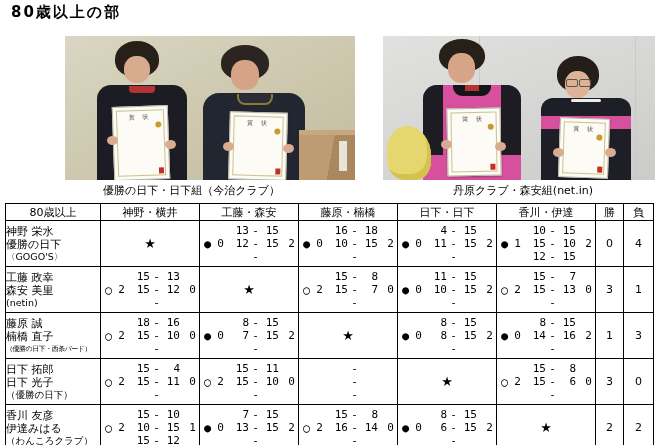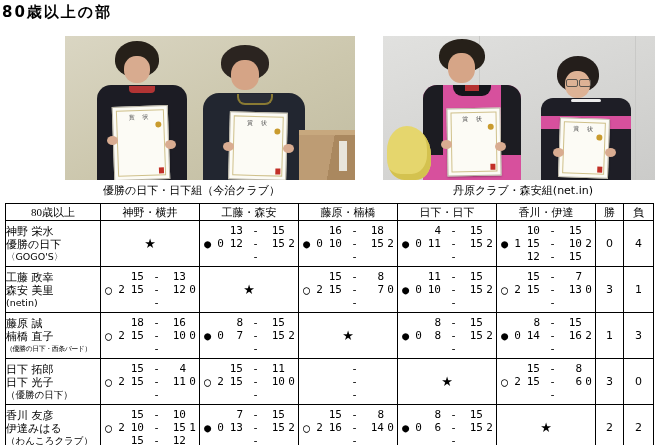--- a/index.html
+++ b/index.html
@@ -1,20 +1,20 @@
 <!DOCTYPE html>
 <html><head>
 <meta charset="utf-8">
 <style>
   html,body{margin:0;padding:0;}
   body{
     width:660px;height:445px;position:relative;background:#ffffff;
     font-family:"DejaVu Sans","Liberation Sans",sans-serif;color:#000;overflow:hidden;
   }
-  .page-title{position:absolute;left:2px;top:3px;font-size:15px;font-weight:bold;letter-spacing:2px;}
+  .page-title{position:absolute;left:11px;top:3px;font-size:15px;font-weight:bold;letter-spacing:2px;}
 
   
   .photo{position:absolute;top:36px;height:144px;overflow:hidden;}
   #photoL{left:65px;width:290px;background:linear-gradient(155deg,#dad6c3 0%,#ccc7ad 55%,#c1bca1 100%);}
   #photoR{left:383px;width:272px;background:linear-gradient(160deg,#e1e1df 0%,#d4d4d2 60%,#cbcbc9 100%);}
   .photo div{position:absolute;}
   .wline{background:#c9c9c7;width:1px;height:144px;top:0;}
   .hair{background:#262019;border-radius:50% 50% 44% 44%;}
   .face{background:#d8ab8f;border-radius:46%;}
   .body-jacket{background:#1c1c24;border-radius:14px 14px 0 0;}
@@ -28,33 +28,33 @@
   .cert-seal{width:5px;height:6px;background:#c23028;right:5px;bottom:5px;}
 
   
   .caption{position:absolute;top:183px;font-size:11px;text-align:right;white-space:nowrap;}
   #capL{left:60px;width:220px;}
   #capR{left:378px;width:215px;}
 
   
   table{position:absolute;left:5px;top:203px;border-collapse:collapse;table-layout:fixed;}
   th,td{border:1px solid #000;padding:0;overflow:hidden;}
-  th{font-size:11px;font-weight:normal;height:16px;white-space:nowrap;font-family:Liberation Serif, serif;}
+  th{font-size:11px;font-weight:normal;height:16px;white-space:nowrap;}
   tbody td{height:45px;vertical-align:middle;}
   .name-cell{font-size:11px;text-align:left;}
   .pname{line-height:13px;white-space:nowrap;}
   .club{font-size:9.5px;line-height:12px;white-space:nowrap;}
   .club.small{font-size:7px;letter-spacing:-0.5px;}
   .star{display:block;text-align:center;font-size:13px;line-height:45px;}
   .match{display:flex;align-items:center;height:45px;font-family:"DejaVu Sans Mono","Liberation Mono",monospace;font-size:11px;}
   .mk{width:15px;text-align:center;font-size:12px;}
   .gw{width:11px;text-align:center;}
   .gl{width:13px;text-align:center;}
   .sets{flex:1;}
-  .set-line{display:flex;justify-content:space-between;line-height:13px;}
+  .set-line{display:flex;justify-content:center;line-height:13px;}
   .sl,.sr{width:17px;text-align:right;}
   .sd{width:13px;text-align:center;}
   .wl{text-align:center;font-size:11px;}
 </style>
 </head>
 <body>
 
 <div class="page-title">80歳以上の部</div>
 
 <div class="photo" id="photoL">

